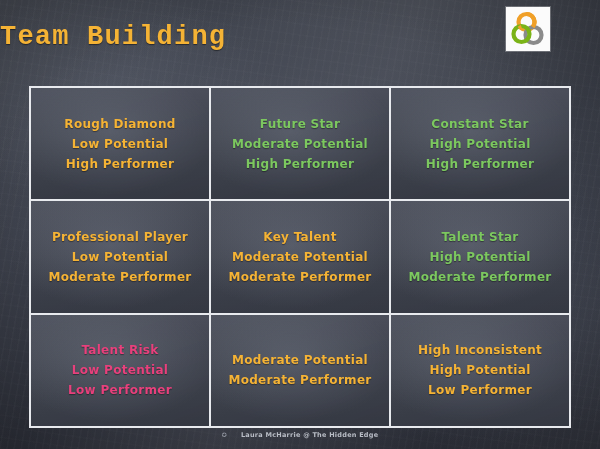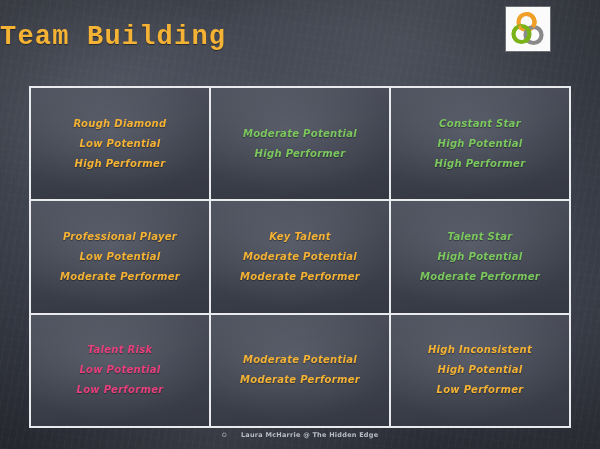--- a/index.html
+++ b/index.html
@@ -95,27 +95,26 @@
     box-sizing: border-box;
     padding: 4px 6px;
     background-color: #474b57;
     background-image:
       radial-gradient(ellipse 85% 80% at 45% 40%, rgba(134,141,157,0.30) 0%, rgba(0,0,0,0) 70%),
       linear-gradient(160deg, rgba(255,255,255,0.04) 0%, rgba(0,0,0,0.05) 60%, rgba(0,0,0,0.10) 100%),
       linear-gradient(180deg, #4a4e5a 0%, #414550 55%, #3a3e49 100%);
   }
   .cell-line {
     font-family: "DejaVu Sans", sans-serif;
-    font-size: 10px;
+    font-size: 12px;
     font-weight: bold;
     line-height: 20px;
     letter-spacing: 0.3px;
     white-space: nowrap;
     text-shadow: 0 1px 1px rgba(0,0,0,0.40);
-    font-style: italic;
   }
 
   
   .footer {
     position: absolute;
     left: 0;
     top: 431px;
     width: 600px;
     text-align: center;
     font-family: "DejaVu Sans", sans-serif;
@@ -154,20 +153,21 @@
 
   <div class="grid">
 
     <div class="cell">
       <div class="cell-line" style="color:#f5b335">Rough Diamond</div>
       <div class="cell-line" style="color:#f5b335">Low Potential</div>
       <div class="cell-line" style="color:#f5b335">High Performer</div>
     </div>
 
     <div class="cell">
+      <div class="cell-line" style="color:#7cc85f">Future Star</div>
       <div class="cell-line" style="color:#7cc85f">Moderate Potential</div>
       <div class="cell-line" style="color:#7cc85f">High Performer</div>
     </div>
 
     <div class="cell">
       <div class="cell-line" style="color:#7cc85f">Constant Star</div>
       <div class="cell-line" style="color:#7cc85f">High Potential</div>
       <div class="cell-line" style="color:#7cc85f">High Performer</div>
     </div>
 

